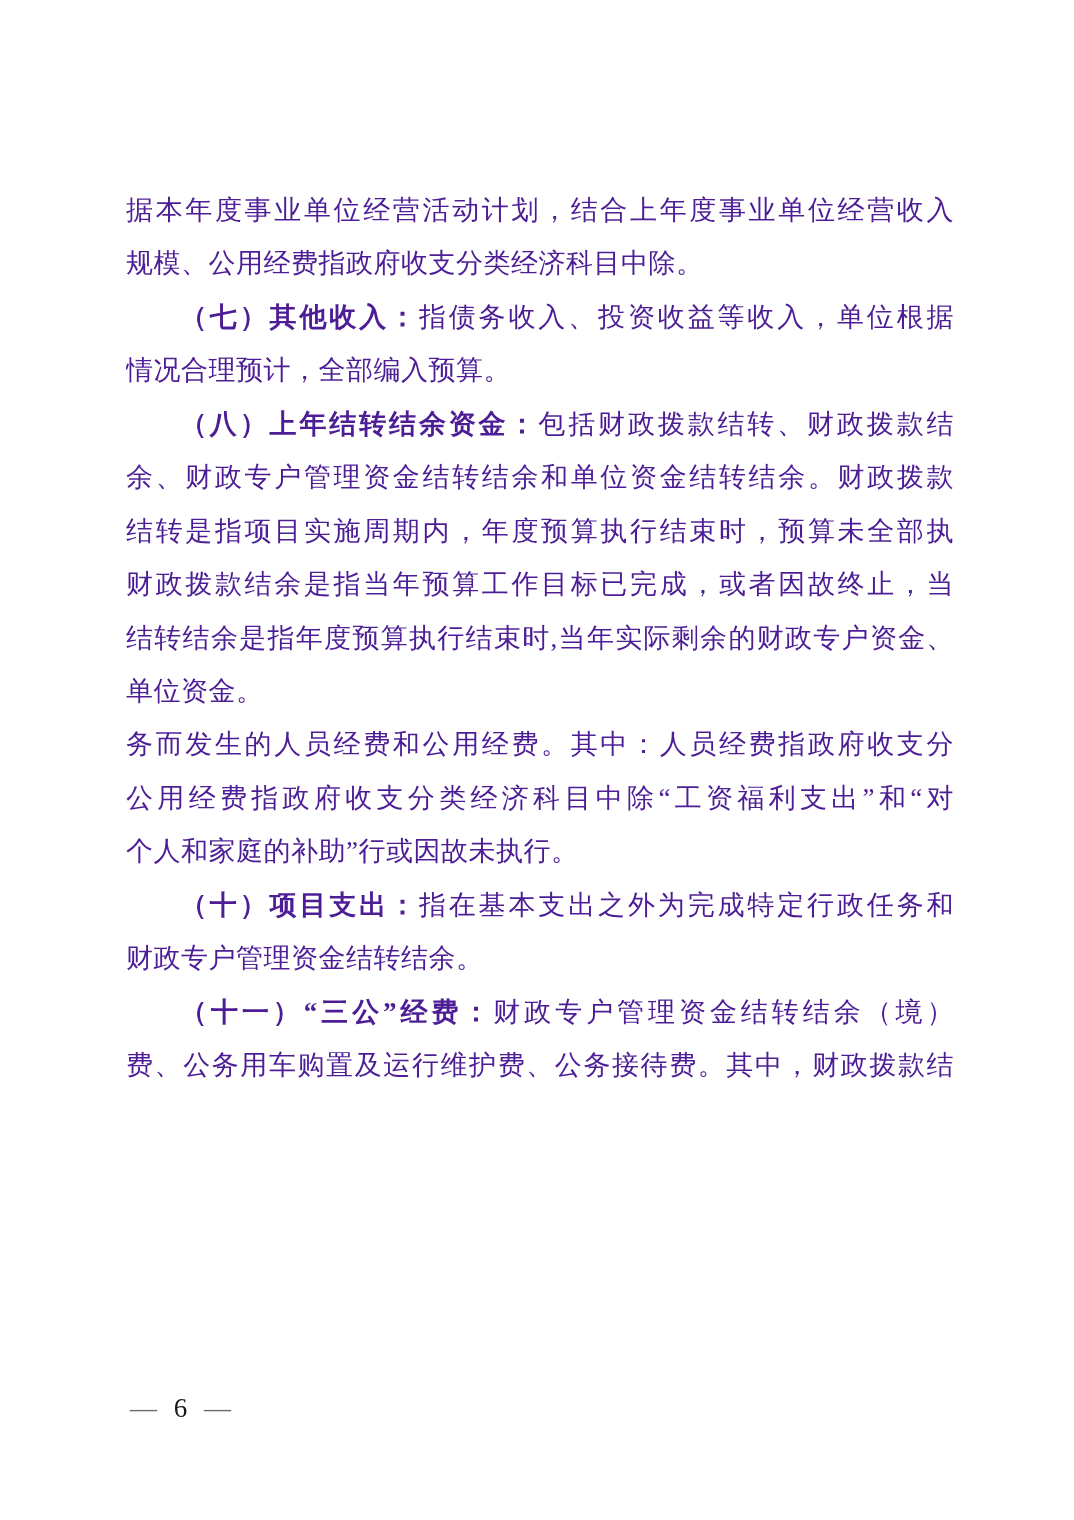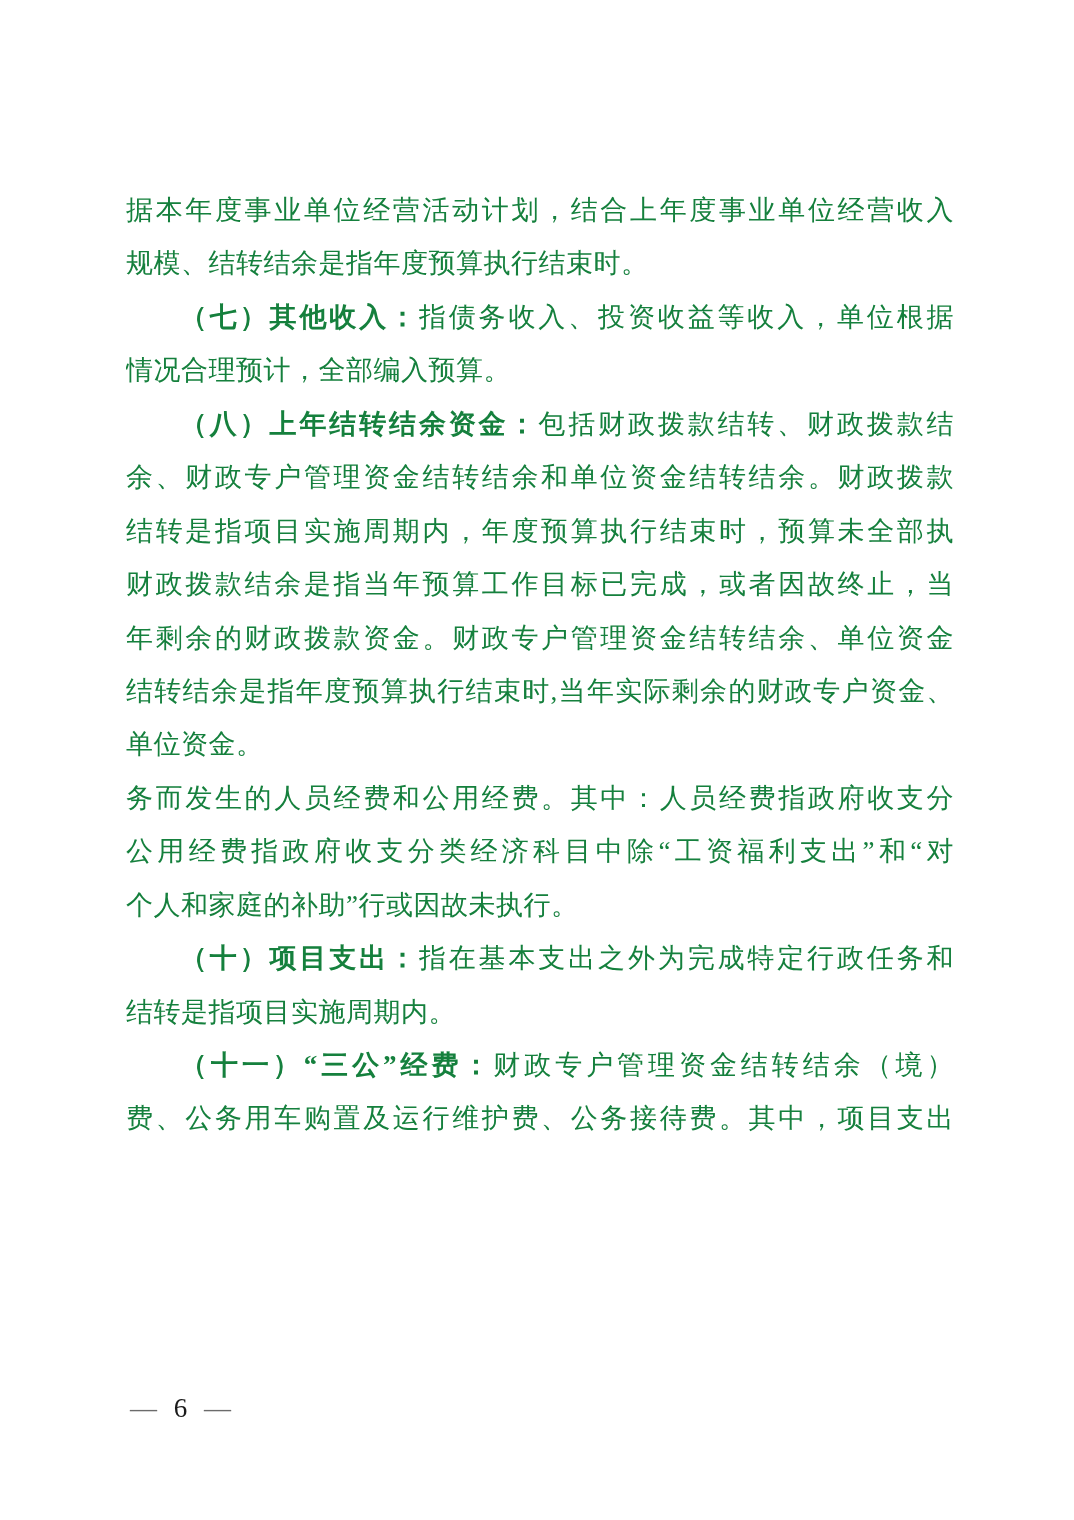--- a/index.html
+++ b/index.html
@@ -13,21 +13,21 @@
     height: 1520px;
     background: #ffffff;
     overflow: hidden;
     font-family: "Liberation Serif", "DejaVu Serif", serif;
   }
   .text-block {
     position: absolute;
     left: 126px;
     top: 184px;
     width: 828px;
-    color: #15803d;
+    color: #4c1d95;
   }
   .line {
     height: 53.45px;
     line-height: 53.45px;
     font-size: 27px;
     letter-spacing: 0.5px;
     text-align: justify;
     text-align-last: justify;
     overflow: hidden;
     white-space: nowrap;
@@ -61,36 +61,35 @@
     padding: 0 8px;
     font-family: "Liberation Serif", "DejaVu Serif", serif;
   }
 </style>
 </head>
 <body>
 
 <div class="page">
   <div class="text-block">
       <div class="line"><span class="">据本年度事业单位经营活动计划，结合上年度事业单位经营收入</span></div>
-      <div class="line para-end"><span class="">规模、结转结余是指年度预算执行结束时。</span></div>
+      <div class="line para-end"><span class="">规模、公用经费指政府收支分类经济科目中除。</span></div>
       <div class="line indent"><span class="bold">（七）其他收入：</span><span class="">指债务收入、投资收益等收入，单位根据</span></div>
       <div class="line para-end"><span class="">情况合理预计，全部编入预算。</span></div>
       <div class="line indent"><span class="bold">（八）上年结转结余资金：</span><span class="">包括财政拨款结转、财政拨款结</span></div>
       <div class="line"><span class="">余、财政专户管理资金结转结余和单位资金结转结余。财政拨款</span></div>
       <div class="line"><span class="">结转是指项目实施周期内，年度预算执行结束时，预算未全部执</span></div>
       <div class="line"><span class="">财政拨款结余是指当年预算工作目标已完成，或者因故终止，当</span></div>
-      <div class="line"><span class="">年剩余的财政拨款资金。财政专户管理资金结转结余、单位资金</span></div>
       <div class="line"><span class="">结转结余是指年度预算执行结束时,当年实际剩余的财政专户资金、</span></div>
       <div class="line para-end"><span class="">单位资金。</span></div>
       <div class="line"><span class="">务而发生的人员经费和公用经费。其中：人员经费指政府收支分</span></div>
       <div class="line"><span class="">公用经费指政府收支分类经济科目中除“工资福利支出”和“对</span></div>
       <div class="line para-end"><span class="">个人和家庭的补助”行或因故未执行。</span></div>
       <div class="line indent"><span class="bold">（十）项目支出：</span><span class="">指在基本支出之外为完成特定行政任务和</span></div>
-      <div class="line para-end"><span class="">结转是指项目实施周期内。</span></div>
+      <div class="line para-end"><span class="">财政专户管理资金结转结余。</span></div>
       <div class="line indent"><span class="bold">（十一）“三公”经费：</span><span class="">财政专户管理资金结转结余（境）</span></div>
-      <div class="line"><span class="">费、公务用车购置及运行维护费、公务接待费。其中，项目支出</span></div>
+      <div class="line"><span class="">费、公务用车购置及运行维护费、公务接待费。其中，财政拨款结</span></div>
     </div>
   <div class="footer">
     <span class="dash">—</span>
     <span class="page-num">6</span>
     <span class="dash">—</span>
   </div>
 </div>
 
 </body></html>

